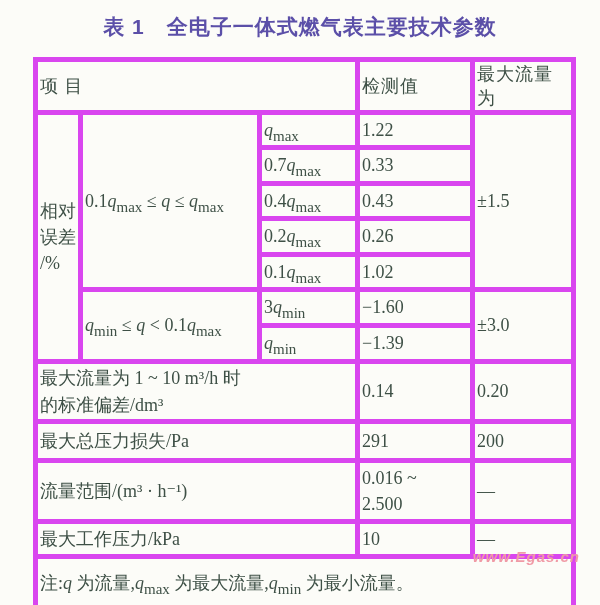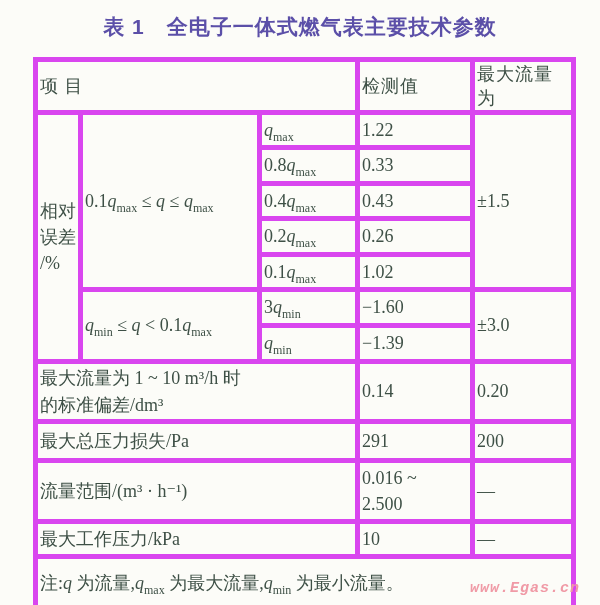--- a/index.html
+++ b/index.html
@@ -25,25 +25,25 @@
   table.params td {
     border: 5px solid #d946ef;
     vertical-align: middle;
     font-size: 18px; padding: 0 2px;
     color: #3e5046;
   }
   td.hdr { font-size: 19px; letter-spacing: 1px; }
   td.pre { white-space: pre-line; line-height: 1.45; }
   td.note-cell { text-align: left; padding-left: 11px; font-size: 17px; }
   i.qsym { font-style: italic; font-family: "Liberation Serif", "DejaVu Serif", serif; }
-  table.params sub { font-size: 12px; line-height: 0; }
+  table.params sub { font-size: 15px; line-height: 0; }
   td.cond { font-size: 17px; }
   .watermark {
-    position: absolute; top: 580px; right: 20px;
-    font-family: Liberation Mono, monospace;
+    position: absolute; top: 548px; right: 20px;
+    font-family: Liberation Sans, sans-serif;
     font-style: italic; font-weight: bold;
     font-size: 15px; color: #f09aa6; letter-spacing: 1px;
   }
 </style>
 </head>
 <body>
 
 <div class="page-title">表 1　全电子一体式燃气表主要技术参数</div>
 
 <table class="params">
@@ -71,21 +71,21 @@
     </td>
     <td>
       <span></span><i class="qsym">q</i><sub>max</sub>
     </td>
     <td>1.22</td>
     <td rowspan="5">±1.5</td>
   </tr>
 
   <tr style="height:36px">
     <td>
-      <span>0.8</span><i class="qsym">q</i><sub>max</sub>
+      <span>0.7</span><i class="qsym">q</i><sub>max</sub>
     </td>
     <td>0.33</td>
   </tr>
 
   <tr style="height:35px">
     <td>
       <span>0.4</span><i class="qsym">q</i><sub>max</sub>
     </td>
     <td>0.43</td>
   </tr>

